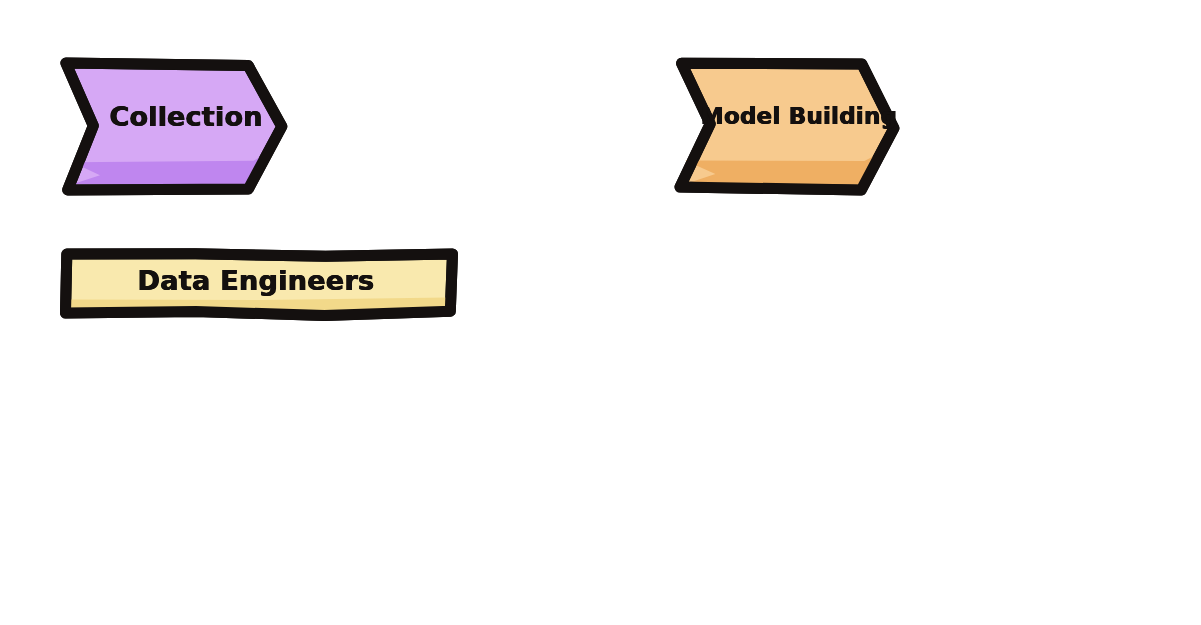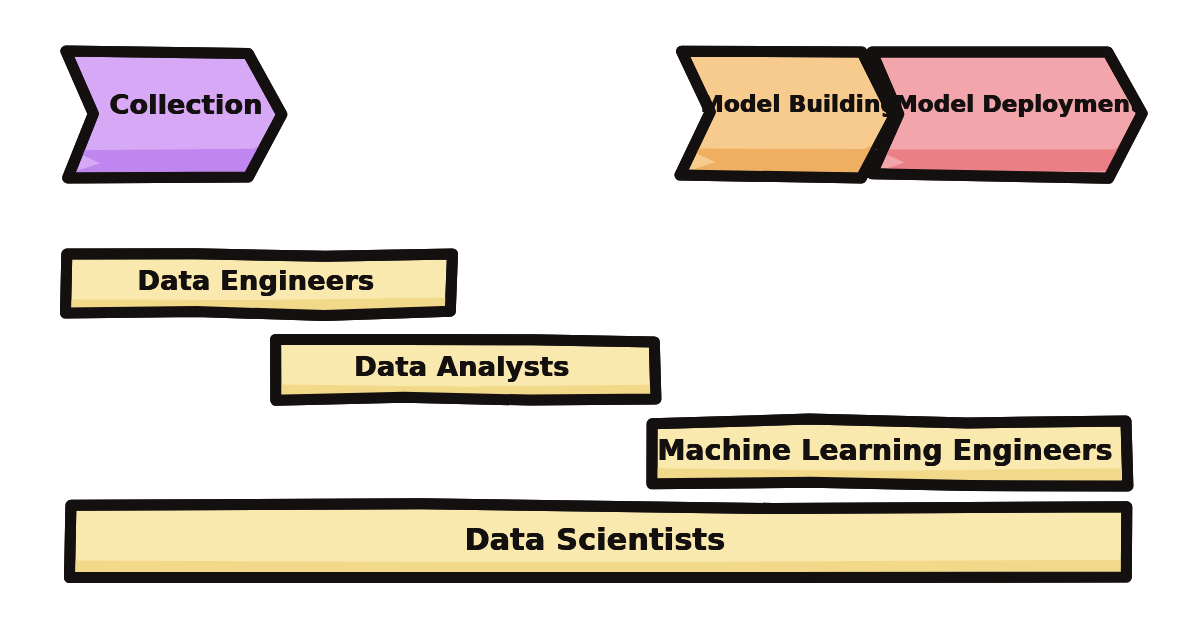--- a/index.html
+++ b/index.html
@@ -21,21 +21,21 @@
     left: 0;
     top: 0;
     width: 1201px;
     height: 625px;
   }
 
   
   .pipeline {
     position: absolute;
     left: 0;
-    top: 0;
+    top: 12px;
     width: 962px;
     height: 210px;
   }
   .chev-wrap {
     position: absolute;
     top: 0;
     height: 210px;
   }
   .chev-svg {
     position: absolute;
@@ -122,68 +122,28 @@
       <div class="chev-wrap" style="left: 676px; width: 210px;">
         <svg class="chev-svg" width="250" height="210" viewBox="0 0 250 210">
           <path d="M5.6,51.3 L185.8,51.9 L217.9,116.3 L185.3,177.9 L4.0,175.1 L34.2,111.8 Z" fill="#f7ca8e" stroke="#14100f" stroke-width="11" stroke-linejoin="round" stroke-linecap="round"></path>
           <path d="M9.2,148.6 L188.5,148.9 L209.6,137.8 L182.9,172.4 L11.6,171.2 L39.4,161.9 Z" fill="#efaf63" stroke="none"></path>
           <path d="M5.6,51.3 L185.8,51.9 L217.9,116.3 L185.3,177.9 L4.0,175.1 L34.2,111.8 Z" fill="none" stroke="#14100f" stroke-width="11" stroke-linejoin="round" stroke-linecap="round"></path>
         </svg>
         <div class="chev-label" style="padding-left: 18px;">
           <span style="font-size: 23px;">Model Building</span>
         </div>
       </div>
-      <div class="chev-wrap" style="left: 866px; width: 268px;">
-        <svg class="chev-svg" width="308" height="210" viewBox="0 0 308 210">
-          <path d="M5.9,52.0 L241.8,52.1 L276.1,113.4 L242.6,178.2 L5.9,173.8 L32.7,114.1 Z" fill="#f2a6ab" stroke="#14100f" stroke-width="11" stroke-linejoin="round" stroke-linecap="round"></path>
-          <path d="M8.9,149.6 L247.9,149.6 L268.7,137.6 L239.9,171.2 L8.9,172.3 L38.8,162.6 Z" fill="#ea7f85" stroke="none"></path>
-          <path d="M5.9,52.0 L241.8,52.1 L276.1,113.4 L242.6,178.2 L5.9,173.8 L32.7,114.1 Z" fill="none" stroke="#14100f" stroke-width="11" stroke-linejoin="round" stroke-linecap="round"></path>
-        </svg>
-        <div class="chev-label" style="padding-left: 18px;">
-          <span style="font-size: 23px;">Model Deployment</span>
-        </div>
-      </div>
     </div>
 
   <div class="bars">
       <div class="bar-wrap" style="left: 60px; top: 231px; width: 392px; height: 66px;">
         <svg class="bar-svg" width="412" height="86" viewBox="0 0 412 86">
           <path d="M6.8,7.1 L135.2,6.8 L265.6,9.3 L392.5,7.0 L390.3,64.2 L264.5,68.6 L136.0,64.5 L5.5,66.1 Z" fill="#f9e9ae" stroke="#14100f" stroke-width="11" stroke-linejoin="round" stroke-linecap="round"></path>
           <path d="M10.1,52.6 L202.7,53.0 L387.2,50.4 L389.4,62.5 L201.9,65.3 L11.1,62.7 Z" fill="#f2d98a" stroke="none"></path>
           <path d="M6.8,7.1 L135.2,6.8 L265.6,9.3 L392.5,7.0 L390.3,64.2 L264.5,68.6 L136.0,64.5 L5.5,66.1 Z" fill="none" stroke="#14100f" stroke-width="11" stroke-linejoin="round" stroke-linecap="round"></path>
         </svg>
         <div class="bar-label">
           <span style="font-size: 27px;">Data Engineers</span>
         </div>
       </div>
-      <div class="bar-wrap" style="left: 268px; top: 317px; width: 388px; height: 66px;">
-        <svg class="bar-svg" width="408" height="86" viewBox="0 0 408 86">
-          <path d="M7.6,6.4 L135.5,6.4 L264.2,6.7 L386.3,8.9 L387.9,66.0 L262.2,67.1 L135.8,64.3 L7.8,67.2 Z" fill="#f9e9ae" stroke="#14100f" stroke-width="11" stroke-linejoin="round" stroke-linecap="round"></path>
-          <path d="M11.5,51.4 L200.0,53.4 L383.5,51.8 L384.0,61.5 L199.7,63.1 L9.7,61.7 Z" fill="#f2d98a" stroke="none"></path>
-          <path d="M7.6,6.4 L135.5,6.4 L264.2,6.7 L386.3,8.9 L387.9,66.0 L262.2,67.1 L135.8,64.3 L7.8,67.2 Z" fill="none" stroke="#14100f" stroke-width="11" stroke-linejoin="round" stroke-linecap="round"></path>
-        </svg>
-        <div class="bar-label">
-          <span style="font-size: 27px;">Data Analysts</span>
-        </div>
-      </div>
-      <div class="bar-wrap" style="left: 644px; top: 399px; width: 482px; height: 70px;">
-        <svg class="bar-svg" width="502" height="90" viewBox="0 0 502 90">
-          <path d="M8.1,8.8 L165.1,4.1 L323.6,7.9 L482.0,6.1 L483.9,71.1 L326.3,70.5 L167.0,67.3 L7.9,68.8 Z" fill="#f9e9ae" stroke="#14100f" stroke-width="11" stroke-linejoin="round" stroke-linecap="round"></path>
-          <path d="M11.8,53.3 L247.2,55.7 L478.0,53.2 L477.5,67.0 L248.6,67.3 L11.1,65.3 Z" fill="#f2d98a" stroke="none"></path>
-          <path d="M8.1,8.8 L165.1,4.1 L323.6,7.9 L482.0,6.1 L483.9,71.1 L326.3,70.5 L167.0,67.3 L7.9,68.8 Z" fill="none" stroke="#14100f" stroke-width="11" stroke-linejoin="round" stroke-linecap="round"></path>
-        </svg>
-        <div class="bar-label">
-          <span style="font-size: 28px;">Machine Learning Engineers</span>
-        </div>
-      </div>
-      <div class="bar-wrap" style="left: 64px; top: 484px; width: 1062px; height: 78px;">
-        <svg class="bar-svg" width="1082" height="98" viewBox="0 0 1082 98">
-          <path d="M6.9,5.3 L358.1,3.8 L709.0,8.5 L1062.8,6.8 L1062.3,77.1 L707.0,77.6 L357.6,77.4 L5.5,77.5 Z" fill="#f9e9ae" stroke="#14100f" stroke-width="11" stroke-linejoin="round" stroke-linecap="round"></path>
-          <path d="M11.4,60.6 L536.9,62.2 L1057.2,59.9 L1059.0,74.6 L538.8,76.1 L10.3,73.5 Z" fill="#f2d98a" stroke="none"></path>
-          <path d="M6.9,5.3 L358.1,3.8 L709.0,8.5 L1062.8,6.8 L1062.3,77.1 L707.0,77.6 L357.6,77.4 L5.5,77.5 Z" fill="none" stroke="#14100f" stroke-width="11" stroke-linejoin="round" stroke-linecap="round"></path>
-        </svg>
-        <div class="bar-label">
-          <span style="font-size: 30px;">Data Scientists</span>
-        </div>
-      </div>
     </div>
 
 </div>
 
 </body></html>

